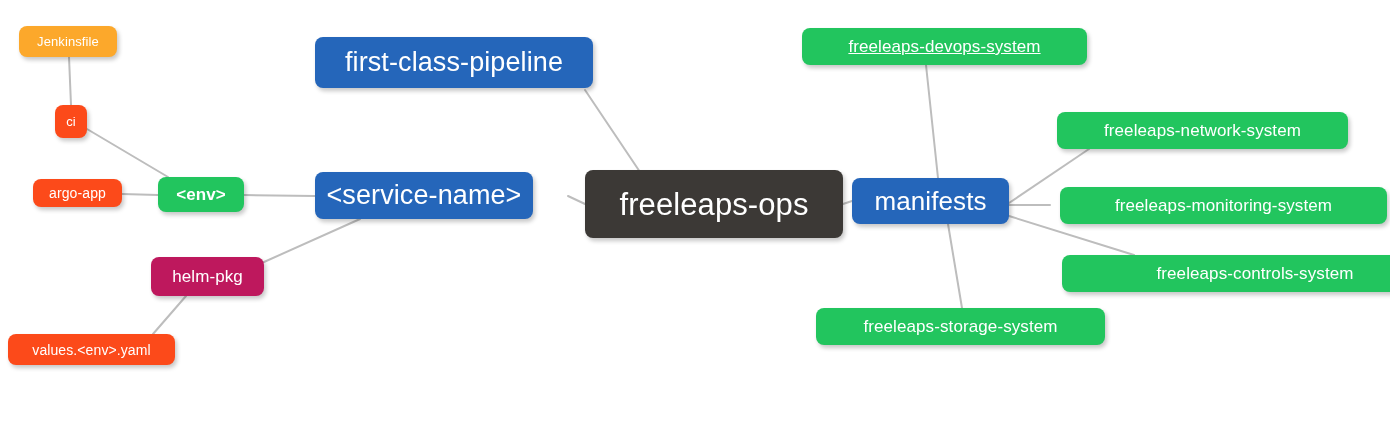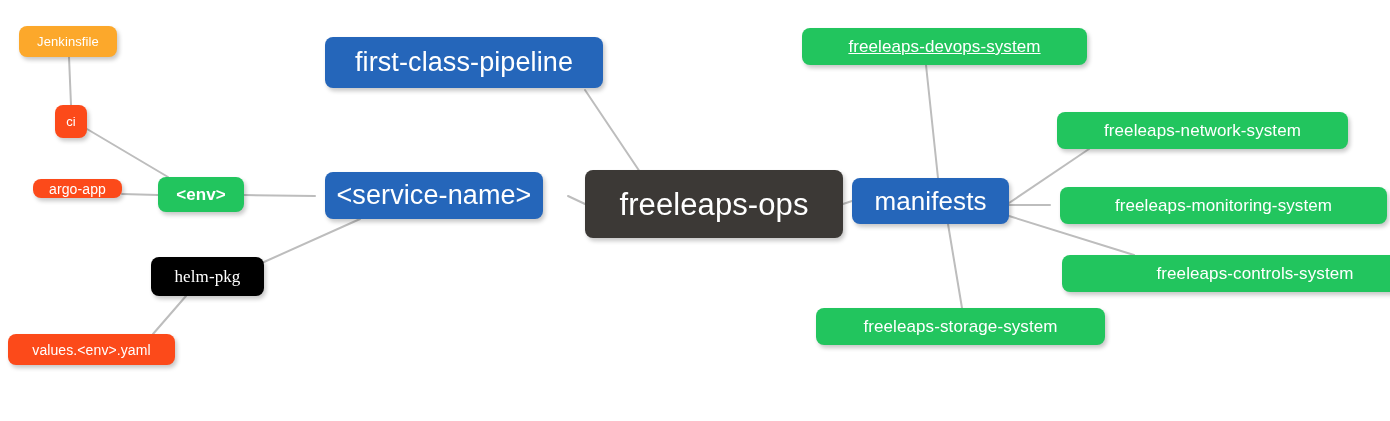--- a/index.html
+++ b/index.html
@@ -36,21 +36,21 @@
     color: #ffffff;
     white-space: nowrap;
     border-radius: 8px;
     box-shadow: 2px 3px 4px rgba(0,0,0,0.22);
     line-height: 1;
     letter-spacing: 0.1px;
     z-index: 2;
   }
   
   .sz-root   { font-size: 31px; }
-  .sz-l1     { font-size: 27px; margin-left: 10px; }
+  .sz-l1     { font-size: 27px; }
   .sz-l2     { font-size: 26px; }
   .sz-l3     { font-size: 17px; }
   .sz-l4     { font-size: 14px; }
   .sz-xs     { font-size: 13px; }
 </style>
 </head>
 <body>
 
 <div id="canvas">
   <svg id="edges" viewBox="0 0 1390 421" width="1390" height="421" xmlns="http://www.w3.org/2000/svg">
@@ -68,24 +68,24 @@
       <path d="M 1009 205 L 1050 205" stroke="#bdbdbd" stroke-width="2" fill="none" stroke-linecap="round"></path>
       <path d="M 1009 216 L 1134 255" stroke="#bdbdbd" stroke-width="2" fill="none" stroke-linecap="round"></path>
       <path d="M 948 224 L 962 308" stroke="#bdbdbd" stroke-width="2" fill="none" stroke-linecap="round"></path>
     </svg>
   <div id="node-layer">
       <div class="node sz-root" style="left: 585px; top: 170px; width: 258px; height: 68px; background: rgb(60, 57, 54);">freeleaps-ops</div>
       <div class="node sz-l1" style="left: 315px; top: 172px; width: 218px; height: 47px; background: rgb(37, 102, 186);">&lt;service-name&gt;</div>
       <div class="node sz-l1" style="left: 315px; top: 37px; width: 278px; height: 51px; background: rgb(37, 102, 186);">first-class-pipeline</div>
       <div class="node sz-l2" style="left: 852px; top: 178px; width: 157px; height: 46px; background: rgb(37, 102, 186);">manifests</div>
       <div class="node sz-l3" style="left: 158px; top: 177px; width: 86px; height: 35px; background: rgb(34, 197, 94); font-weight: bold;">&lt;env&gt;</div>
-      <div class="node sz-l3" style="left: 151px; top: 257px; width: 113px; height: 39px; background: #000000; font-family: Liberation Serif, serif;">helm-pkg</div>
+      <div class="node sz-l3" style="left: 151px; top: 257px; width: 113px; height: 39px; background: #be185d;">helm-pkg</div>
       <div class="node sz-xs" style="left: 19px; top: 26px; width: 98px; height: 31px; background: rgb(252, 168, 43);">Jenkinsfile</div>
       <div class="node sz-xs" style="left: 55px; top: 105px; width: 32px; height: 33px; background: rgb(252, 74, 26);">ci</div>
-      <div class="node sz-l4" style="left: 33px; top: 179px; width: 89px; height: 19px; background: rgb(252, 74, 26);">argo-app</div>
+      <div class="node sz-l4" style="left: 33px; top: 179px; width: 89px; height: 28px; background: rgb(252, 74, 26);">argo-app</div>
       <div class="node sz-l4" style="left: 8px; top: 334px; width: 167px; height: 31px; background: rgb(252, 74, 26);">values.&lt;env&gt;.yaml</div>
       <div class="node sz-l3" style="left: 802px; top: 28px; width: 285px; height: 37px; background: rgb(34, 197, 94); text-decoration: underline;">freeleaps-devops-system</div>
       <div class="node sz-l3" style="left: 1057px; top: 112px; width: 291px; height: 37px; background: rgb(34, 197, 94);">freeleaps-network-system</div>
       <div class="node sz-l3" style="left: 1050px; top: 187px; width: 327px; height: 37px; background: rgb(34, 197, 94); margin-left: 10px;">freeleaps-monitoring-system</div>
       <div class="node sz-l3" style="left: 1062px; top: 255px; width: 339px; height: 37px; background: rgb(34, 197, 94); padding-left: 47px;">freeleaps-controls-system</div>
       <div class="node sz-l3" style="left: 816px; top: 308px; width: 289px; height: 37px; background: rgb(34, 197, 94);">freeleaps-storage-system</div>
     </div>
 </div>
 
 </body></html>

